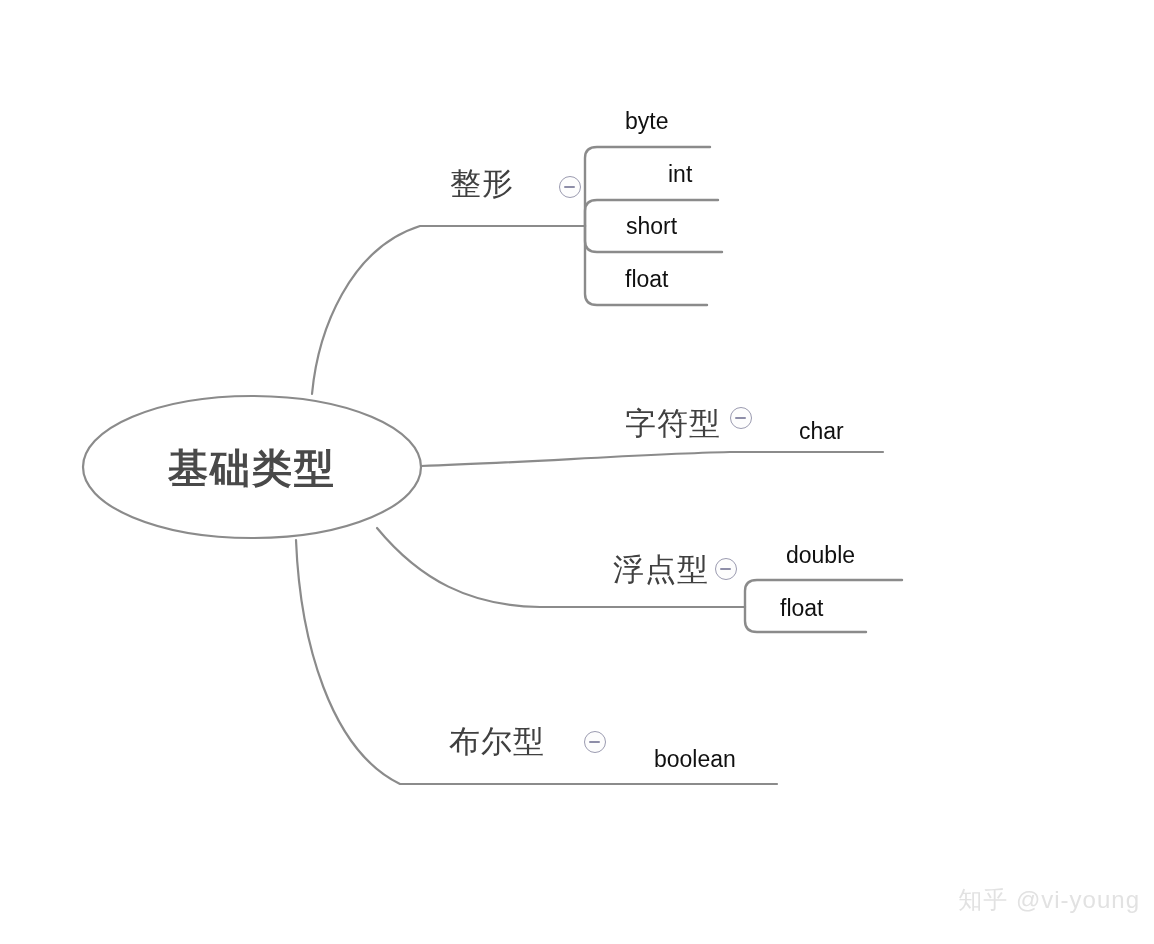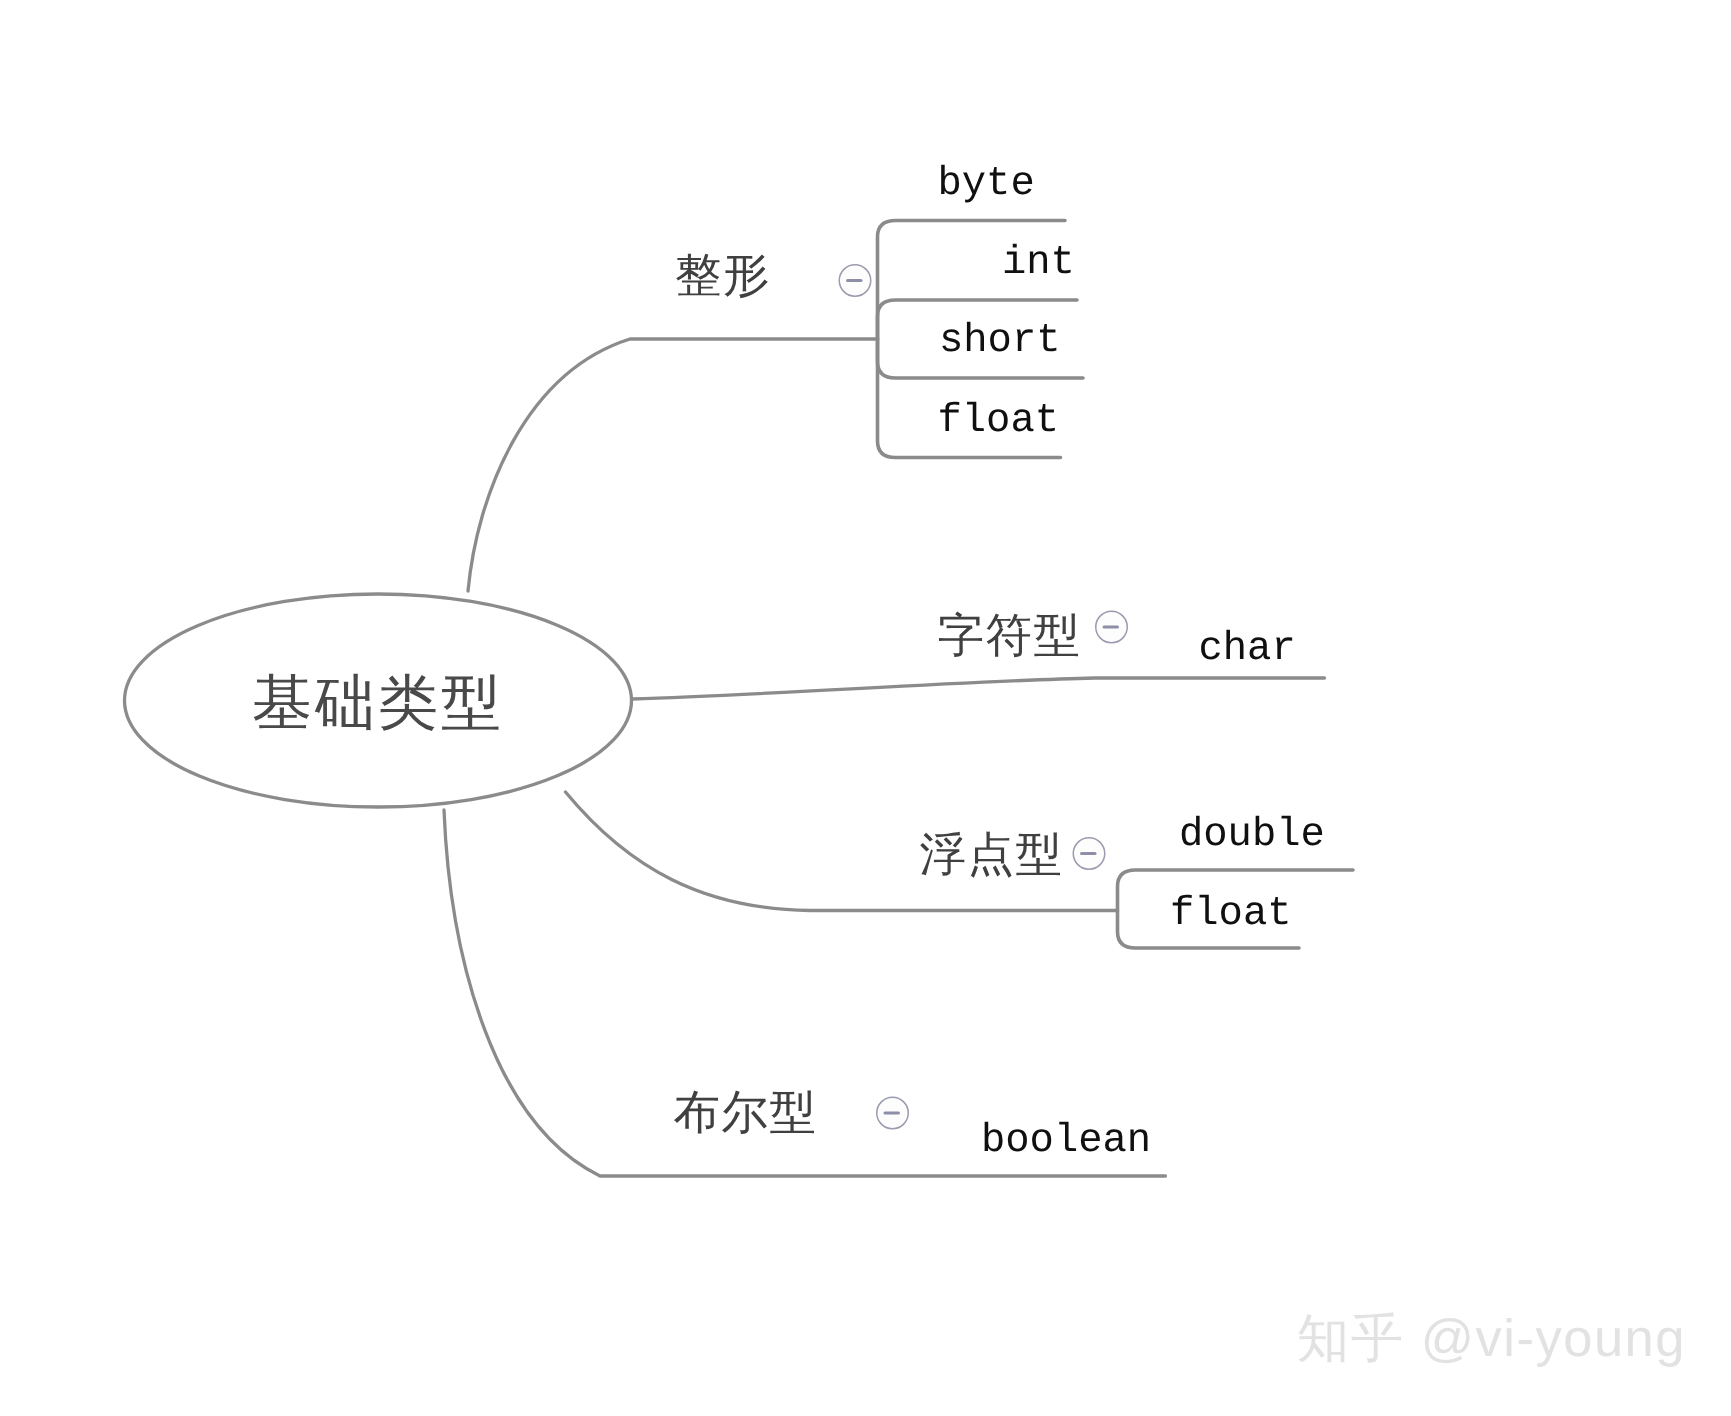--- a/index.html
+++ b/index.html
@@ -33,36 +33,35 @@
   .root-label {
     position: absolute;
     left: 83px;
     top: 398px;
     width: 338px;
     height: 140px;
     display: flex;
     align-items: center;
     justify-content: center;
     font-size: 40px;
-    font-weight: normal;
+    font-weight: bold;
     color: #494949;
     letter-spacing: 2px;
     white-space: nowrap;
   }
   .lvl1 {
     font-size: 31px;
     font-weight: 400;
     color: #404040;
     letter-spacing: 1px;
   }
   .lvl2 {
-    font-size: 27px;
+    font-size: 23px;
     font-weight: 400;
     color: #101010;
-    font-family: Liberation Mono, monospace;
   }
   .toggle {
     position: absolute;
     width: 22px;
     height: 22px;
     border-radius: 50%;
     border: 1.6px solid #9b9bb0;
     box-sizing: border-box;
     background: #fdfdfd;
   }
@@ -72,23 +71,23 @@
     left: 4px;
     top: 50%;
     width: 11px;
     height: 1.8px;
     margin-top: -0.9px;
     background: #8e8ea8;
     border-radius: 1px;
   }
   .watermark {
     position: absolute;
-    right: 30px;
+    right: 14px;
     bottom: 28px;
-    font-size: 35px;
+    font-size: 24px;
     color: #e2e2e2;
     letter-spacing: 1px;
     white-space: nowrap;
   }
 </style>
 </head>
 <body>
 
 <div id="canvas">
 

